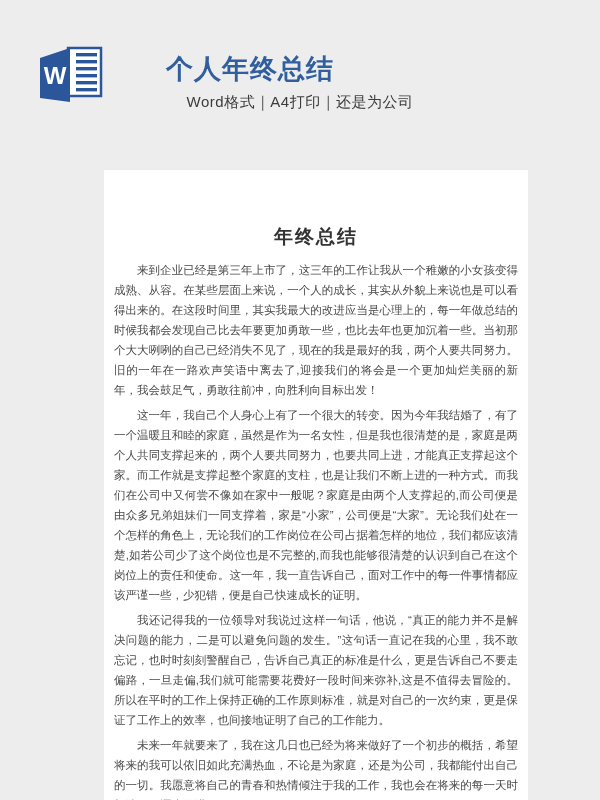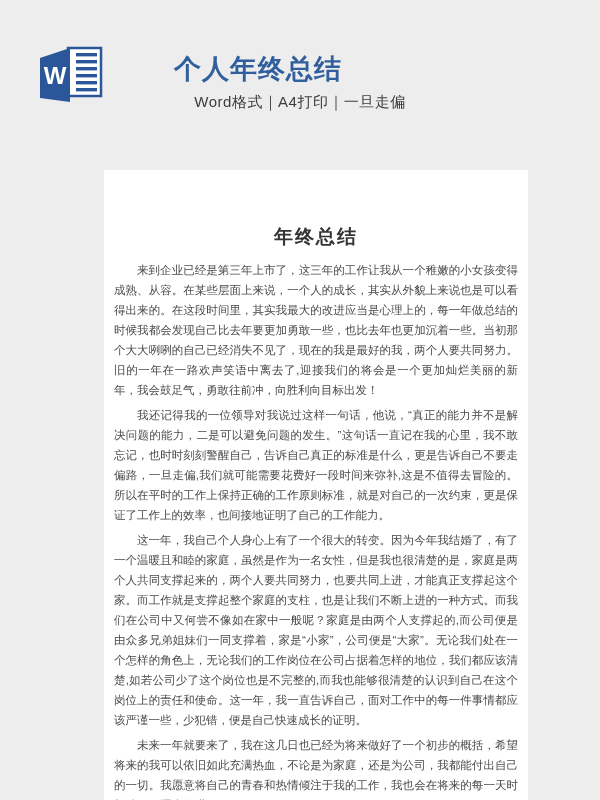--- a/index.html
+++ b/index.html
@@ -11,21 +11,21 @@
     overflow: hidden;
     font-family: "Liberation Sans", "DejaVu Sans", sans-serif;
   }
   .stage { position: relative; width: 600px; height: 800px; }
 
   .word-icon { position: absolute; left: 40px; top: 45px; width: 64px; height: 58px; }
 
   .header-title {
     position: absolute; top: 51px; left: 0; width: 500px;
     text-align: center; font-size: 27px; font-weight: bold;
-    color: #315f9d; letter-spacing: 1px; padding-left: 8px;
+    color: #315f9d; letter-spacing: 1px;
   }
   .header-sub {
     position: absolute; top: 93px; left: 0; width: 600px;
     text-align: center; font-size: 15px; color: #3c3c3c;
     letter-spacing: 0.5px;
   }
 
   .page {
     position: absolute; left: 104px; top: 170px;
     width: 424px; height: 630px;
@@ -57,23 +57,23 @@
       <rect x="36" y="22" width="21" height="3.4"></rect>
       <rect x="36" y="29" width="21" height="3.4"></rect>
       <rect x="36" y="36" width="21" height="3.4"></rect>
       <rect x="36" y="43" width="21" height="3.4"></rect>
     </g>
     <polygon points="0,13 30,3 30,57 0,53" fill="#2b579a"></polygon>
     <text x="15" y="39" text-anchor="middle" font-size="24" font-weight="bold" fill="#ffffff" font-family="Liberation Sans, sans-serif">W</text>
   </svg>
 
   <div class="header-title">个人年终总结</div>
-  <div class="header-sub">Word格式｜A4打印｜一旦走偏</div>
+  <div class="header-sub">Word格式｜A4打印｜还是为公司</div>
 
   <div class="page">
     <h1 class="doc-title">年终总结</h1>
     <p class="doc-p">来到企业已经是第三年上市了，这三年的工作让我从一个稚嫩的小女孩变得成熟、从容。在某些层面上来说，一个人的成长，其实从外貌上来说也是可以看得出来的。在这段时间里，其实我最大的改进应当是心理上的，每一年做总结的时候我都会发现自己比去年要更加勇敢一些，也比去年也更加沉着一些。当初那个大大咧咧的自己已经消失不见了，现在的我是最好的我，两个人要共同努力。旧的一年在一路欢声笑语中离去了,迎接我们的将会是一个更加灿烂美丽的新年，我会鼓足气，勇敢往前冲，向胜利向目标出发！</p>
+    <p class="doc-p">这一年，我自己个人身心上有了一个很大的转变。因为今年我结婚了，有了一个温暖且和睦的家庭，虽然是作为一名女性，但是我也很清楚的是，家庭是两个人共同支撑起来的，两个人要共同努力，也要共同上进，才能真正支撑起这个家。而工作就是支撑起整个家庭的支柱，也是让我们不断上进的一种方式。而我们在公司中又何尝不像如在家中一般呢？家庭是由两个人支撑起的,而公司便是由众多兄弟姐妹们一同支撑着，家是“小家”，公司便是“大家”。无论我们处在一个怎样的角色上，无论我们的工作岗位在公司占据着怎样的地位，我们都应该清楚,如若公司少了这个岗位也是不完整的,而我也能够很清楚的认识到自己在这个岗位上的责任和使命。这一年，我一直告诉自己，面对工作中的每一件事情都应该严谨一些，少犯错，便是自己快速成长的证明。</p>
     <p class="doc-p">我还记得我的一位领导对我说过这样一句话，他说，“真正的能力并不是解决问题的能力，二是可以避免问题的发生。”这句话一直记在我的心里，我不敢忘记，也时时刻刻警醒自己，告诉自己真正的标准是什么，更是告诉自己不要走偏路，一旦走偏,我们就可能需要花费好一段时间来弥补,这是不值得去冒险的。所以在平时的工作上保持正确的工作原则标准，就是对自己的一次约束，更是保证了工作上的效率，也间接地证明了自己的工作能力。</p>
-    <p class="doc-p">这一年，我自己个人身心上有了一个很大的转变。因为今年我结婚了，有了一个温暖且和睦的家庭，虽然是作为一名女性，但是我也很清楚的是，家庭是两个人共同支撑起来的，两个人要共同努力，也要共同上进，才能真正支撑起这个家。而工作就是支撑起整个家庭的支柱，也是让我们不断上进的一种方式。而我们在公司中又何尝不像如在家中一般呢？家庭是由两个人支撑起的,而公司便是由众多兄弟姐妹们一同支撑着，家是“小家”，公司便是“大家”。无论我们处在一个怎样的角色上，无论我们的工作岗位在公司占据着怎样的地位，我们都应该清楚,如若公司少了这个岗位也是不完整的,而我也能够很清楚的认识到自己在这个岗位上的责任和使命。这一年，我一直告诉自己，面对工作中的每一件事情都应该严谨一些，少犯错，便是自己快速成长的证明。</p>
     <p class="doc-p">未来一年就要来了，我在这几日也已经为将来做好了一个初步的概括，希望将来的我可以依旧如此充满热血，不论是为家庭，还是为公司，我都能付出自己的一切。我愿意将自己的青春和热情倾注于我的工作，我也会在将来的每一天时刻清醒，逐步前进。</p>
   </div>
 
 </div>
 
 </body></html>

